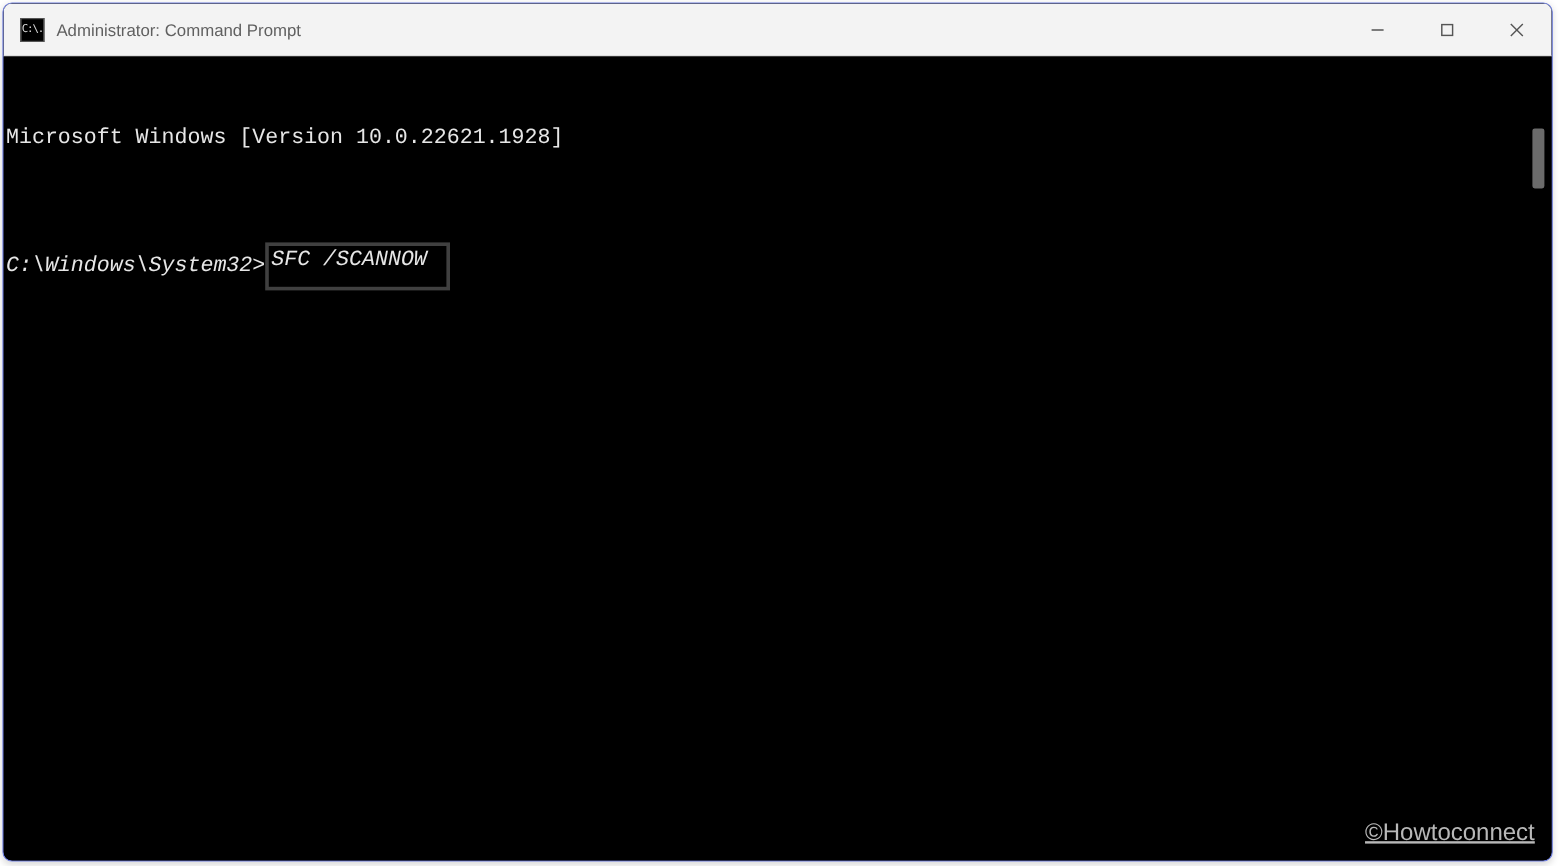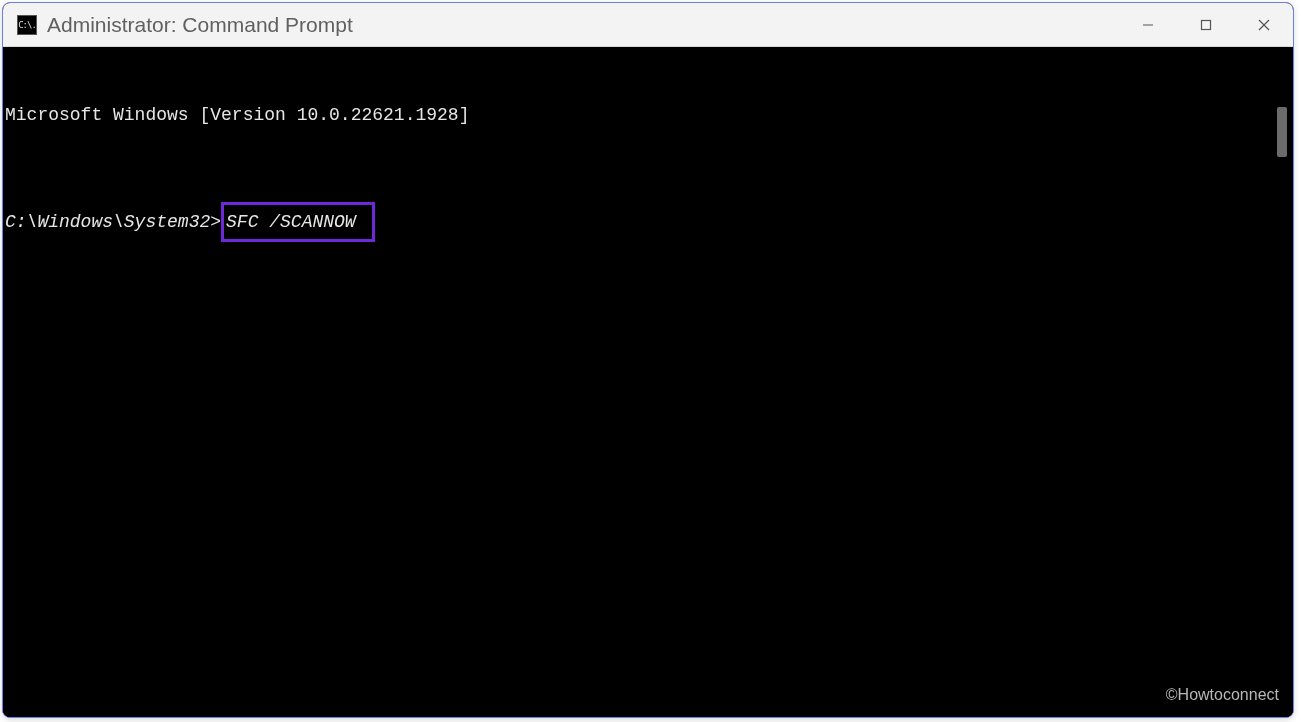--- a/index.html
+++ b/index.html
@@ -23,21 +23,21 @@
     border-bottom: 1px solid #d9d9d9;
   }
   .app-icon {
     width: 20px; height: 20px;
     margin: 0 10px 0 14px;
     background: #000;
     border: 1px solid #555;
     display: flex; align-items: center; justify-content: center;
   }
   .app-icon-text { color: #ddd; font-size: 9px; font-family: Consolas, monospace; letter-spacing: -1px; }
-  .title-text { color: #606060; font-size: 21px; font-weight: 400; flex: 0 0 auto; }
+  .title-text { color: #606060; font-size: 14px; font-weight: 400; flex: 0 0 auto; }
   .title-spacer { flex: 1 1 auto; }
   .win-controls { display: flex; height: 100%; }
   .win-btn {
     width: 58px; height: 100%;
     display: flex; align-items: center; justify-content: center;
     color: #555; cursor: pointer;
   }
   .win-btn svg { width: 12px; height: 12px; stroke: currentColor; stroke-width: 1.2; fill: none; }
   .client {
     position: relative;
@@ -47,39 +47,40 @@
     padding: 6px 0 0 2px;
     font-family: Consolas, "Courier New", monospace;
     font-size: 18px;
     line-height: 25px;
     color: #e6e6e6;
     white-space: pre;
   }
   .term-line { display: block; }
   .prompt-row { display: flex; align-items: center; margin-top: 24px; font-style: italic; }
   .cmd-box {
-    border: 3px solid #6d28d9;
+    border: 3px solid #404040;
     padding: 0 16px 0 2px;
     margin-left: 0;
-    display: inline-flex; align-items: center;
+    display: inline-flex; align-items: flex-start;
     height: 40px;
   }
   .scrollbar {
     position: absolute;
     top: 60px; right: 6px;
     width: 10px; height: 50px;
     background: #6b6b6b;
     border-radius: 2px;
   }
   .watermark {
     position: absolute;
     right: 14px; bottom: 10px;
     color: #b8b8b8;
     font-family: "Segoe UI", sans-serif;
-    font-size: 16px;
+    font-size: 20px;
+    text-decoration: underline;
   }
 </style>
 </head>
 <body>
 
 <div class="window">
 
   <div class="titlebar">
     <div class="app-icon">
       <span class="app-icon-text">C:\.</span>

